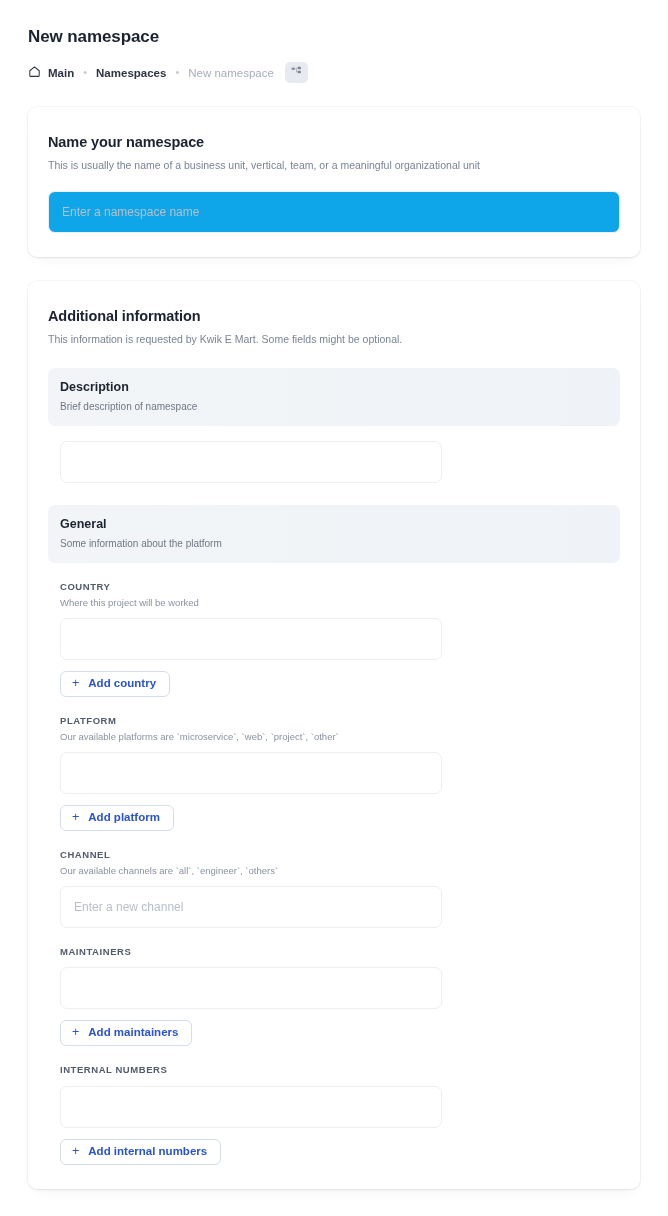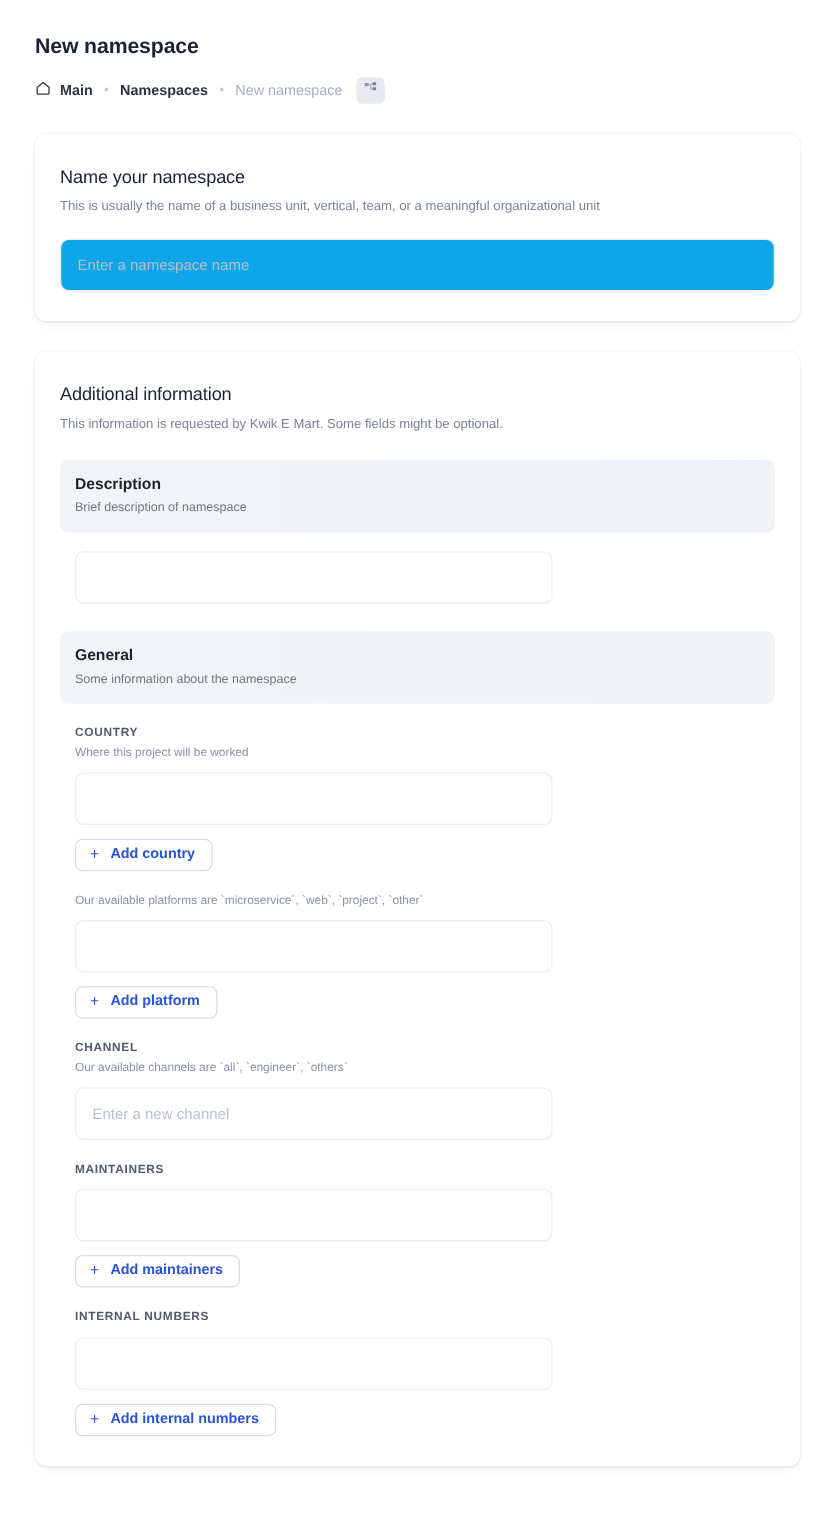--- a/index.html
+++ b/index.html
@@ -73,21 +73,21 @@
     border-radius: 9px;
     box-shadow: 0 1px 2px rgba(26,36,54,.07),
                 0 0 0 1px rgba(26,36,54,.035),
                 0 6px 16px -8px rgba(26,36,54,.09);
   }
   .card-1 { margin-top: 24px; padding: 26px 20px 24px 20px; }
   .card-2 { margin-top: 24px; padding: 26px 20px 24px 20px; }
 
   .card-title {
     font-size: 14.5px;
-    font-weight: 400;
+    font-weight: 700;
     color: #1b2330;
     letter-spacing: -0.1px;
     line-height: 19px;
   }
   .card-sub {
     font-size: 10.5px;
     font-weight: 400;
     color: #7b8493;
     margin-top: 6px;
     line-height: 14px;
@@ -270,36 +270,37 @@
     </div>
 
     <div class="field mt-desc">
       <div class="field-input-wrap">
         <input class="field-input" type="text" placeholder="" style="">
       </div>
     </div>
 
     <div class="group-head">
       <div class="group-title">General</div>
-      <div class="group-sub">Some information about the namespace</div>
+      <div class="group-sub">Some information about the platform</div>
     </div>
 
     <div class="field mt-std">
       <div class="field-label">COUNTRY</div>
       <div class="field-hint">Where this project will be worked</div>
       <div class="field-input-wrap">
         <input class="field-input" type="text" placeholder="" style="">
       </div>
       <button class="add-btn">
         <span class="plus">+</span>
         <span>Add country</span>
       </button>
     </div>
 
     <div class="field mt-std">
+      <div class="field-label">PLATFORM</div>
       <div class="field-hint">Our available platforms are `microservice`, `web`, `project`, `other`</div>
       <div class="field-input-wrap">
         <input class="field-input" type="text" placeholder="" style="">
       </div>
       <button class="add-btn">
         <span class="plus">+</span>
         <span>Add platform</span>
       </button>
     </div>
 

